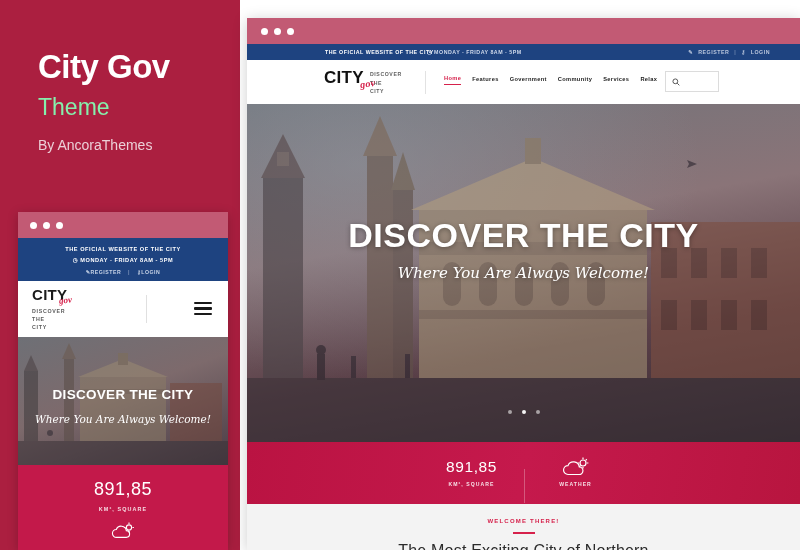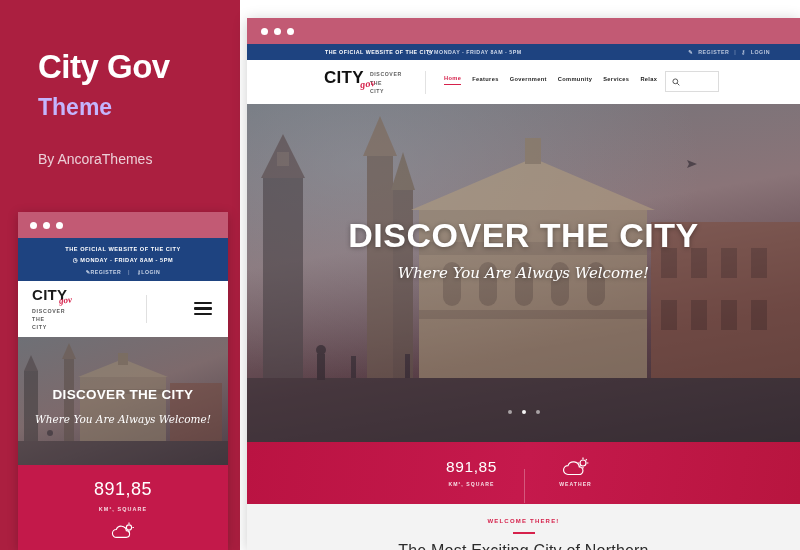--- a/index.html
+++ b/index.html
@@ -20,26 +20,26 @@
   }
   .theme-title {
     position: absolute; left: 38px; top: 50px;
     color: #ffffff;
     font-size: 33px; font-weight: bold;
     letter-spacing: -0.5px;
     line-height: 1;
   }
   .theme-sub {
     position: absolute; left: 38px; top: 96px;
-    color: #c4b5fd;
-    font-size: 23px; font-weight: 700;
+    color: #86efac;
+    font-size: 23px; font-weight: 400;
     line-height: 1;
   }
   .theme-author {
-    position: absolute; left: 38px; top: 152px;
+    position: absolute; left: 38px; top: 138px;
     color: #eccfd7;
     font-size: 14px; font-weight: 400;
     line-height: 1;
   }
 
   
   .mobile-frame {
     position: absolute; left: 18px; top: 212px;
     width: 210px; height: 338px;
     background: #ffffff;

